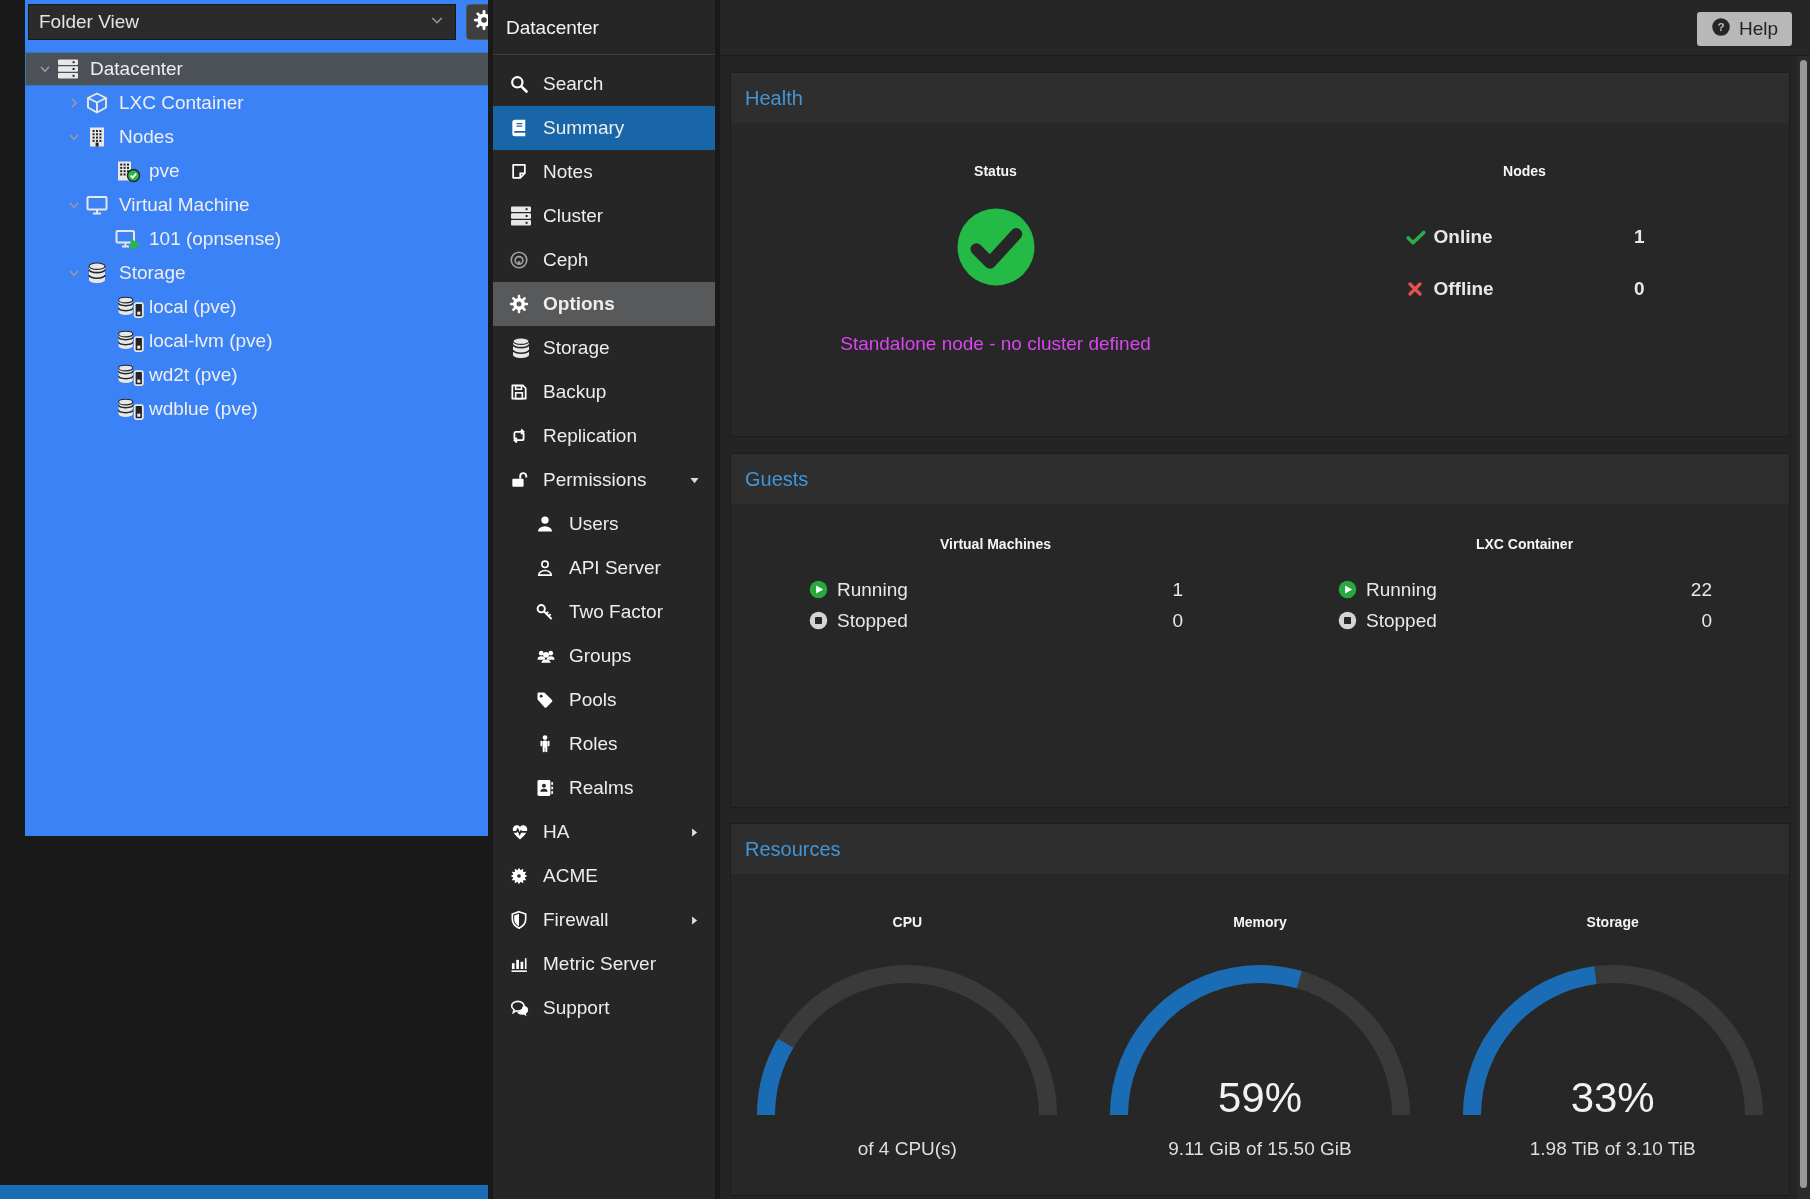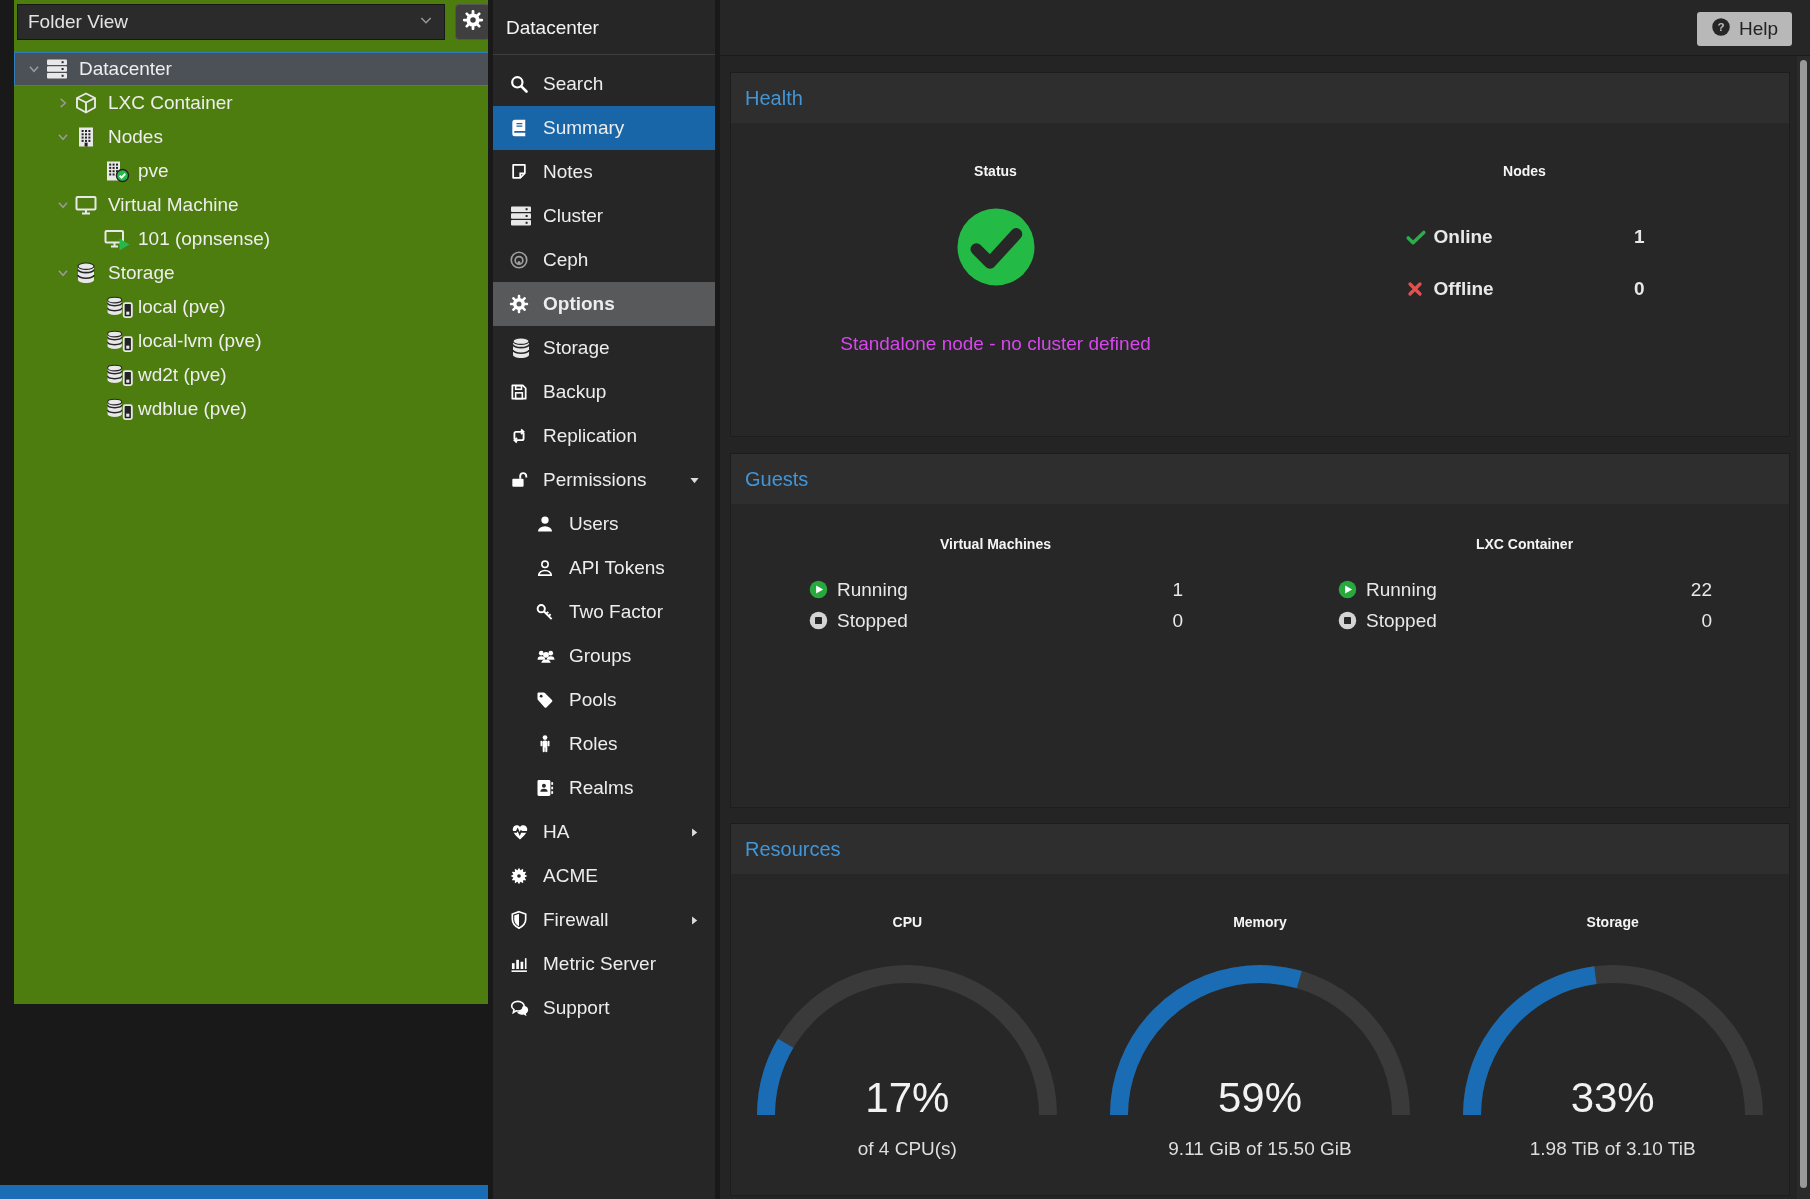--- a/index.html
+++ b/index.html
@@ -1,20 +1,20 @@
 <!DOCTYPE html>
 <html><head>
 <meta charset="utf-8">
 <style>
   html,body{margin:0;padding:0;background:#111;}
   #root{position:relative;width:1810px;height:1199px;background:#191919;overflow:hidden;
         font-family:"Liberation Sans",sans-serif;color:#e8e8e8;-webkit-font-smoothing:antialiased;}
 
   
-  #tree-panel{position:absolute;left:14px;top:0;width:479px;height:1004px;background:#4d7c0f;}
+  #tree-panel{position:absolute;left:25px;top:0;width:479px;height:836px;background:#3b82f6;}
   #view-combo{position:absolute;left:3px;top:4px;width:428px;height:36px;background:#2b2b2b;
               border:1px solid #181818;display:flex;align-items:center;box-sizing:border-box;
               padding:0 10px;font-size:19px;color:#e3e3e3;}
   #view-combo .cv{flex:1;}
   #tree-gear-btn{position:absolute;left:441px;top:4px;width:35px;height:36px;background:#3f3f3f;
               border:1px solid #555;border-radius:4px;box-sizing:border-box;display:flex;
               align-items:center;justify-content:center;}
   #tree-rows{position:absolute;left:0;top:52px;right:0;}
   .trow{display:flex;align-items:center;height:34px;font-size:19px;color:#eee;box-sizing:border-box;}
   .trow.sel{background:#4c5157;border-top:1px solid #2e7dbc;border-bottom:1px solid #2e7dbc;
@@ -436,21 +436,21 @@
           </span>
           <span class="mlabel">Users</span>
         </div>
         <div class="mi indent">
           <span class="micon">
             <svg width="20" height="20" viewBox="0 0 24 24" xmlns="http://www.w3.org/2000/svg">
               <circle cx="12" cy="7.5" r="3.8" fill="none" stroke="#fff" stroke-width="1.9"></circle>
               <path d="M4.5 20.5a7.5 5.6 0 0 1 15 0z" fill="none" stroke="#fff" stroke-width="1.9"></path>
             </svg>
           </span>
-          <span class="mlabel">API Tokens</span>
+          <span class="mlabel">API Server</span>
         </div>
         <div class="mi indent">
           <span class="micon">
             <svg width="20" height="20" viewBox="0 0 24 24" xmlns="http://www.w3.org/2000/svg">
               <circle cx="7.5" cy="8" r="4.3" fill="none" stroke="#fff" stroke-width="2.4"></circle>
               <path d="M10.6 11.1L20 20.5M16.4 16.9l2.3-2.3M13.6 14.1l2.3-2.3" fill="none" stroke="#fff" stroke-width="2.4"></path>
             </svg>
           </span>
           <span class="mlabel">Two Factor</span>
         </div>
@@ -678,21 +678,21 @@
     </div>
 
     <div class="panel" id="resources-panel">
       <div class="panel-header">Resources</div>
       <div class="panel-body" id="gauge-cols">
           <div class="rescol">
             <div class="col-title">CPU</div>
             <div class="gauge"><svg width="300" height="160" viewBox="0 0 300 160">
                 <path d="M9 151A141 141 0 0 1 291 151" fill="none" stroke="#3a3a3a" stroke-width="18"></path>
                 <path d="M9 151A141 141 0 0 1 291 151" fill="none" stroke="#1a6cb4" stroke-width="18" pathLength="100" stroke-dasharray="17 100"></path>
-              </svg><div class="pct">17%</div></div>
+              </svg></div>
             <div class="gsub">of 4 CPU(s)</div>
           </div>
           <div class="rescol">
             <div class="col-title">Memory</div>
             <div class="gauge"><svg width="300" height="160" viewBox="0 0 300 160">
                 <path d="M9 151A141 141 0 0 1 291 151" fill="none" stroke="#3a3a3a" stroke-width="18"></path>
                 <path d="M9 151A141 141 0 0 1 291 151" fill="none" stroke="#1a6cb4" stroke-width="18" pathLength="100" stroke-dasharray="59 100"></path>
               </svg><div class="pct">59%</div></div>
             <div class="gsub">9.11 GiB of 15.50 GiB</div>
           </div>

